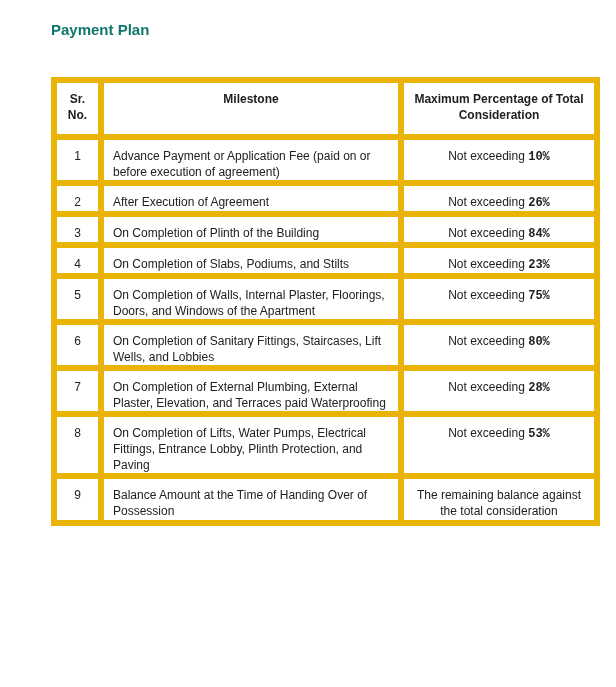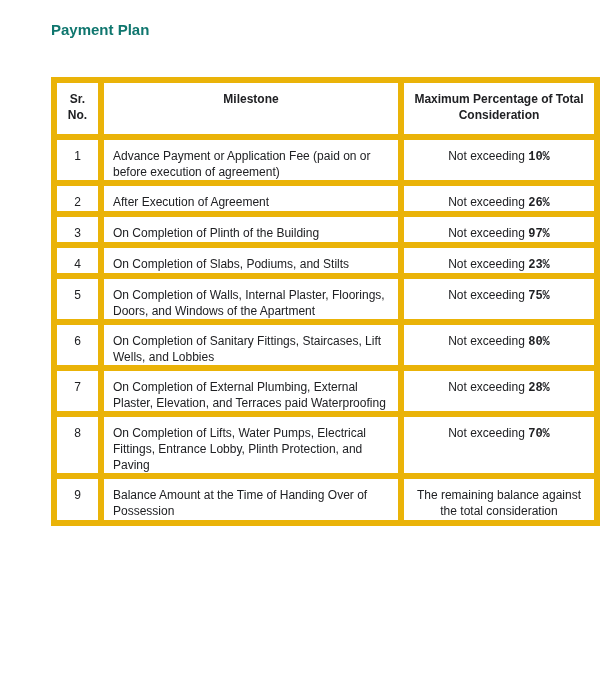--- a/index.html
+++ b/index.html
@@ -33,21 +33,21 @@
         <td class="c3"><span>Not exceeding </span><span class="pct">10%</span></td>
       </tr>
       <tr style="height: 26px;">
         <td class="c1">2</td>
         <td class="c2">After Execution of Agreement</td>
         <td class="c3"><span>Not exceeding </span><span class="pct">26%</span></td>
       </tr>
       <tr style="height: 27px;">
         <td class="c1">3</td>
         <td class="c2">On Completion of Plinth of the Building</td>
-        <td class="c3"><span>Not exceeding </span><span class="pct">97%</span></td>
+        <td class="c3"><span>Not exceeding </span><span class="pct">84%</span></td>
       </tr>
       <tr style="height: 27px;">
         <td class="c1">4</td>
         <td class="c2">On Completion of Slabs, Podiums, and Stilts</td>
         <td class="c3"><span>Not exceeding </span><span class="pct">23%</span></td>
       </tr>
       <tr style="height: 43px;">
         <td class="c1">5</td>
         <td class="c2">On Completion of Walls, Internal Plaster, Floorings, Doors, and Windows of the Apartment</td>
         <td class="c3"><span>Not exceeding </span><span class="pct">75%</span></td>
@@ -58,21 +58,21 @@
         <td class="c3"><span>Not exceeding </span><span class="pct">80%</span></td>
       </tr>
       <tr style="height: 42px;">
         <td class="c1">7</td>
         <td class="c2">On Completion of External Plumbing, External Plaster, Elevation, and Terraces paid Waterproofing</td>
         <td class="c3"><span>Not exceeding </span><span class="pct">28%</span></td>
       </tr>
       <tr style="height: 59px;">
         <td class="c1">8</td>
         <td class="c2">On Completion of Lifts, Water Pumps, Electrical Fittings, Entrance Lobby, Plinth Protection, and Paving</td>
-        <td class="c3"><span>Not exceeding </span><span class="pct">70%</span></td>
+        <td class="c3"><span>Not exceeding </span><span class="pct">53%</span></td>
       </tr>
       <tr style="height: 42px;">
         <td class="c1">9</td>
         <td class="c2">Balance Amount at the Time of Handing Over of Possession</td>
         <td class="c3"><span>The remaining balance against the total consideration</span><span class="pct"></span></td>
       </tr>
     </tbody>
 </table>
 
 </body></html>

